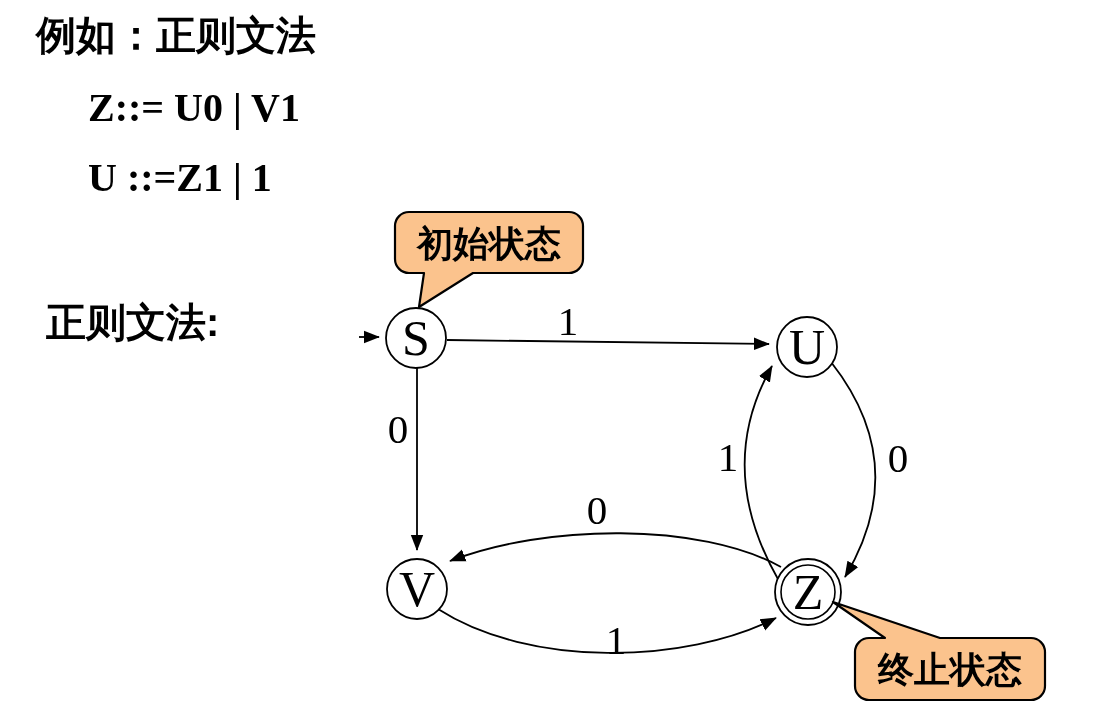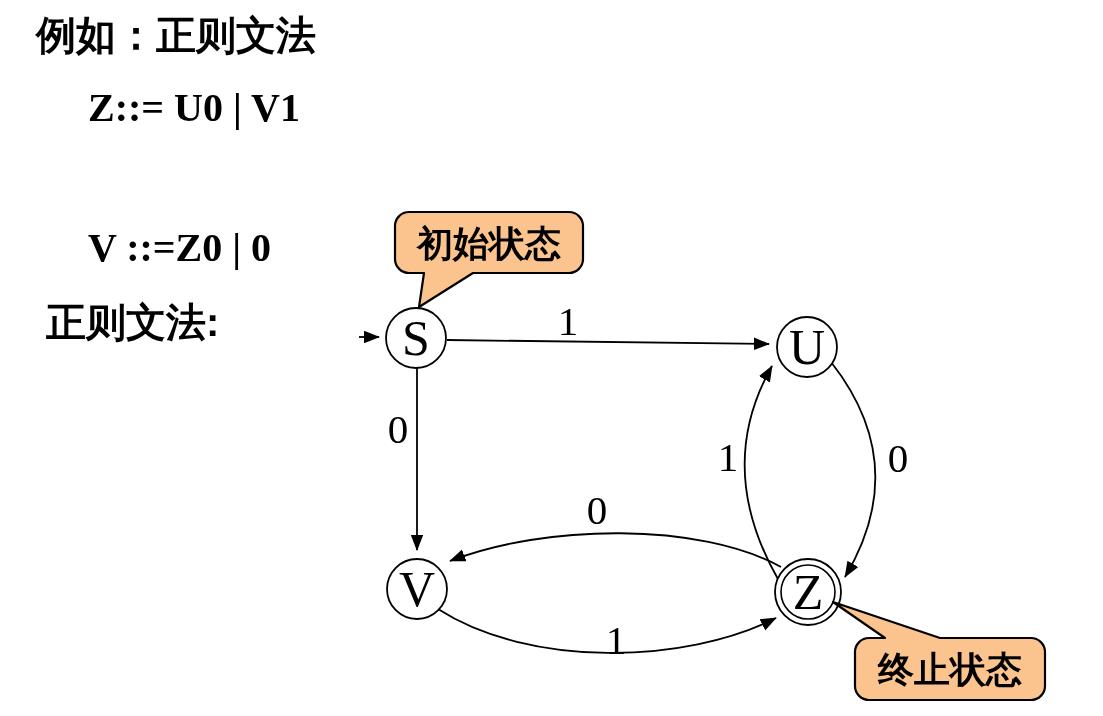--- a/index.html
+++ b/index.html
@@ -67,21 +67,21 @@
   }
 </style>
 </head>
 <body>
 
 <div class="canvas">
 
   <div class="title">例如：正则文法</div>
 
   <div class="grammar g1">Z::= U0 | V1</div>
-  <div class="grammar g3">V ::=Z0 | 0</div>
+  <div class="grammar g2">U ::=Z1 | 1</div>
 
   <div class="caption">正则文法:</div>
 
   <svg class="diagram" width="1103" height="716" viewBox="0 0 1103 716">
     <defs>
       <marker id="ah" markerWidth="10" markerHeight="8" refX="8.5" refY="4" orient="auto">
         <path d="M0,0.5 L9,4 L0,7.5 Z" fill="#000"></path>
       </marker>
     </defs>
 

